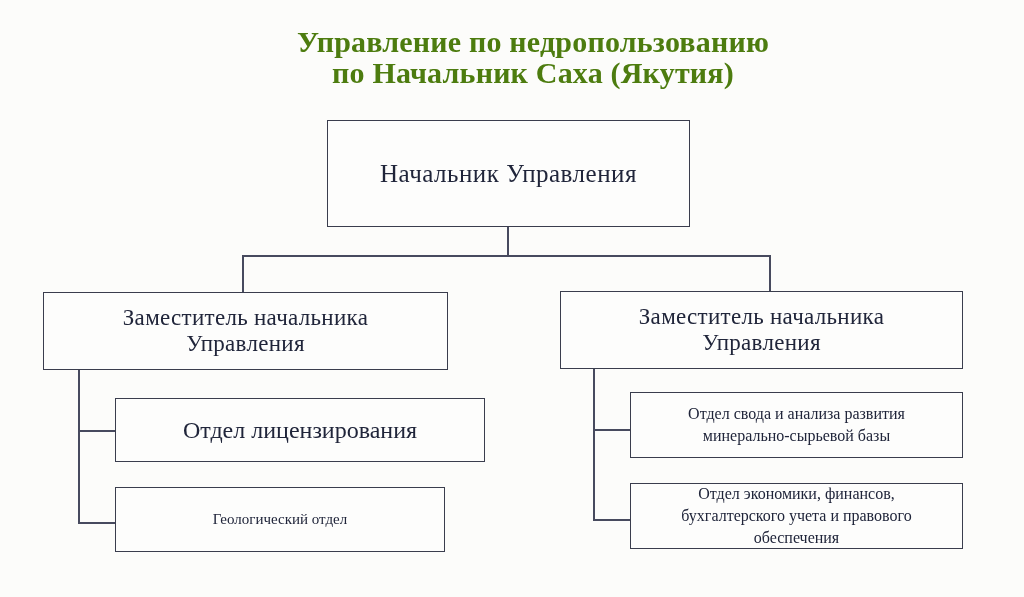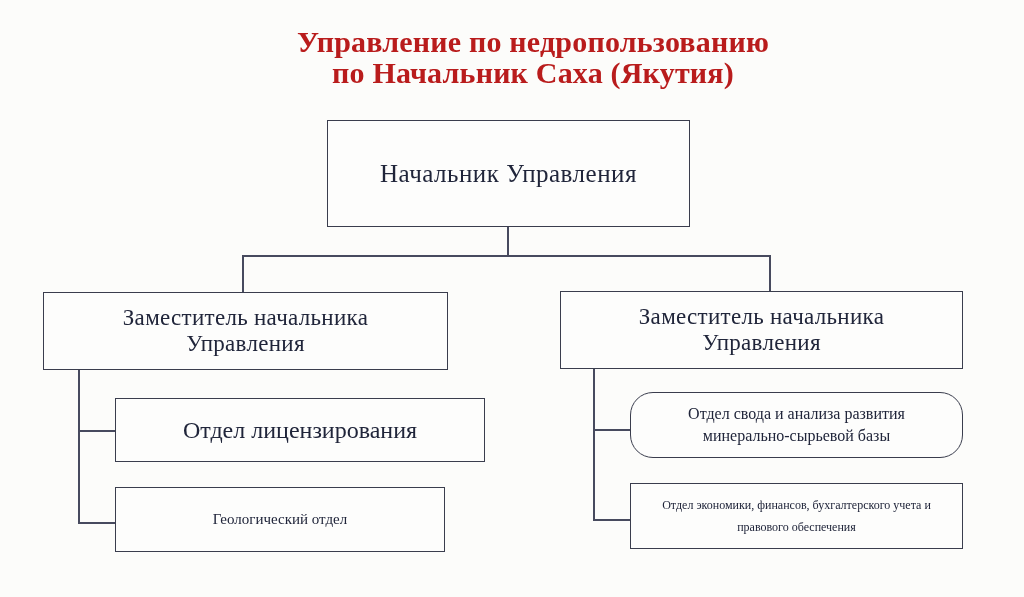--- a/index.html
+++ b/index.html
@@ -19,21 +19,21 @@
   
   .chart-title {
     position: absolute;
     left: 42px;
     top: 26px;
     width: 982px;
     text-align: center;
     font-weight: bold;
     font-size: 30px;
     line-height: 31px;
-    color: #b91c1c;
+    color: #4d7c0f;
     letter-spacing: 0.2px;
   }
   
   .node {
     position: absolute;
     box-sizing: border-box;
     border: 1.6px solid #3a3d4d;
     background: #fdfdfc;
     display: flex;
     align-items: center;
@@ -67,26 +67,25 @@
   .node-dept-geology {
     left: 115px; top: 487px;
     width: 330px; height: 65px;
     font-size: 15px;
   }
   .node-dept-mineral {
     left: 630px; top: 392px;
     width: 333px; height: 66px;
     font-size: 16px;
     line-height: 22px;
-    border-radius: 23px;
   }
   .node-dept-economy {
     left: 630px; top: 483px;
     width: 333px; height: 66px;
-    font-size: 12px;
+    font-size: 16px;
     line-height: 22px;
   }
   
   .line {
     position: absolute;
     background: #474a5e;
   }
   .line.v { width: 1.6px; }
   .line.h { height: 1.6px; }
 

